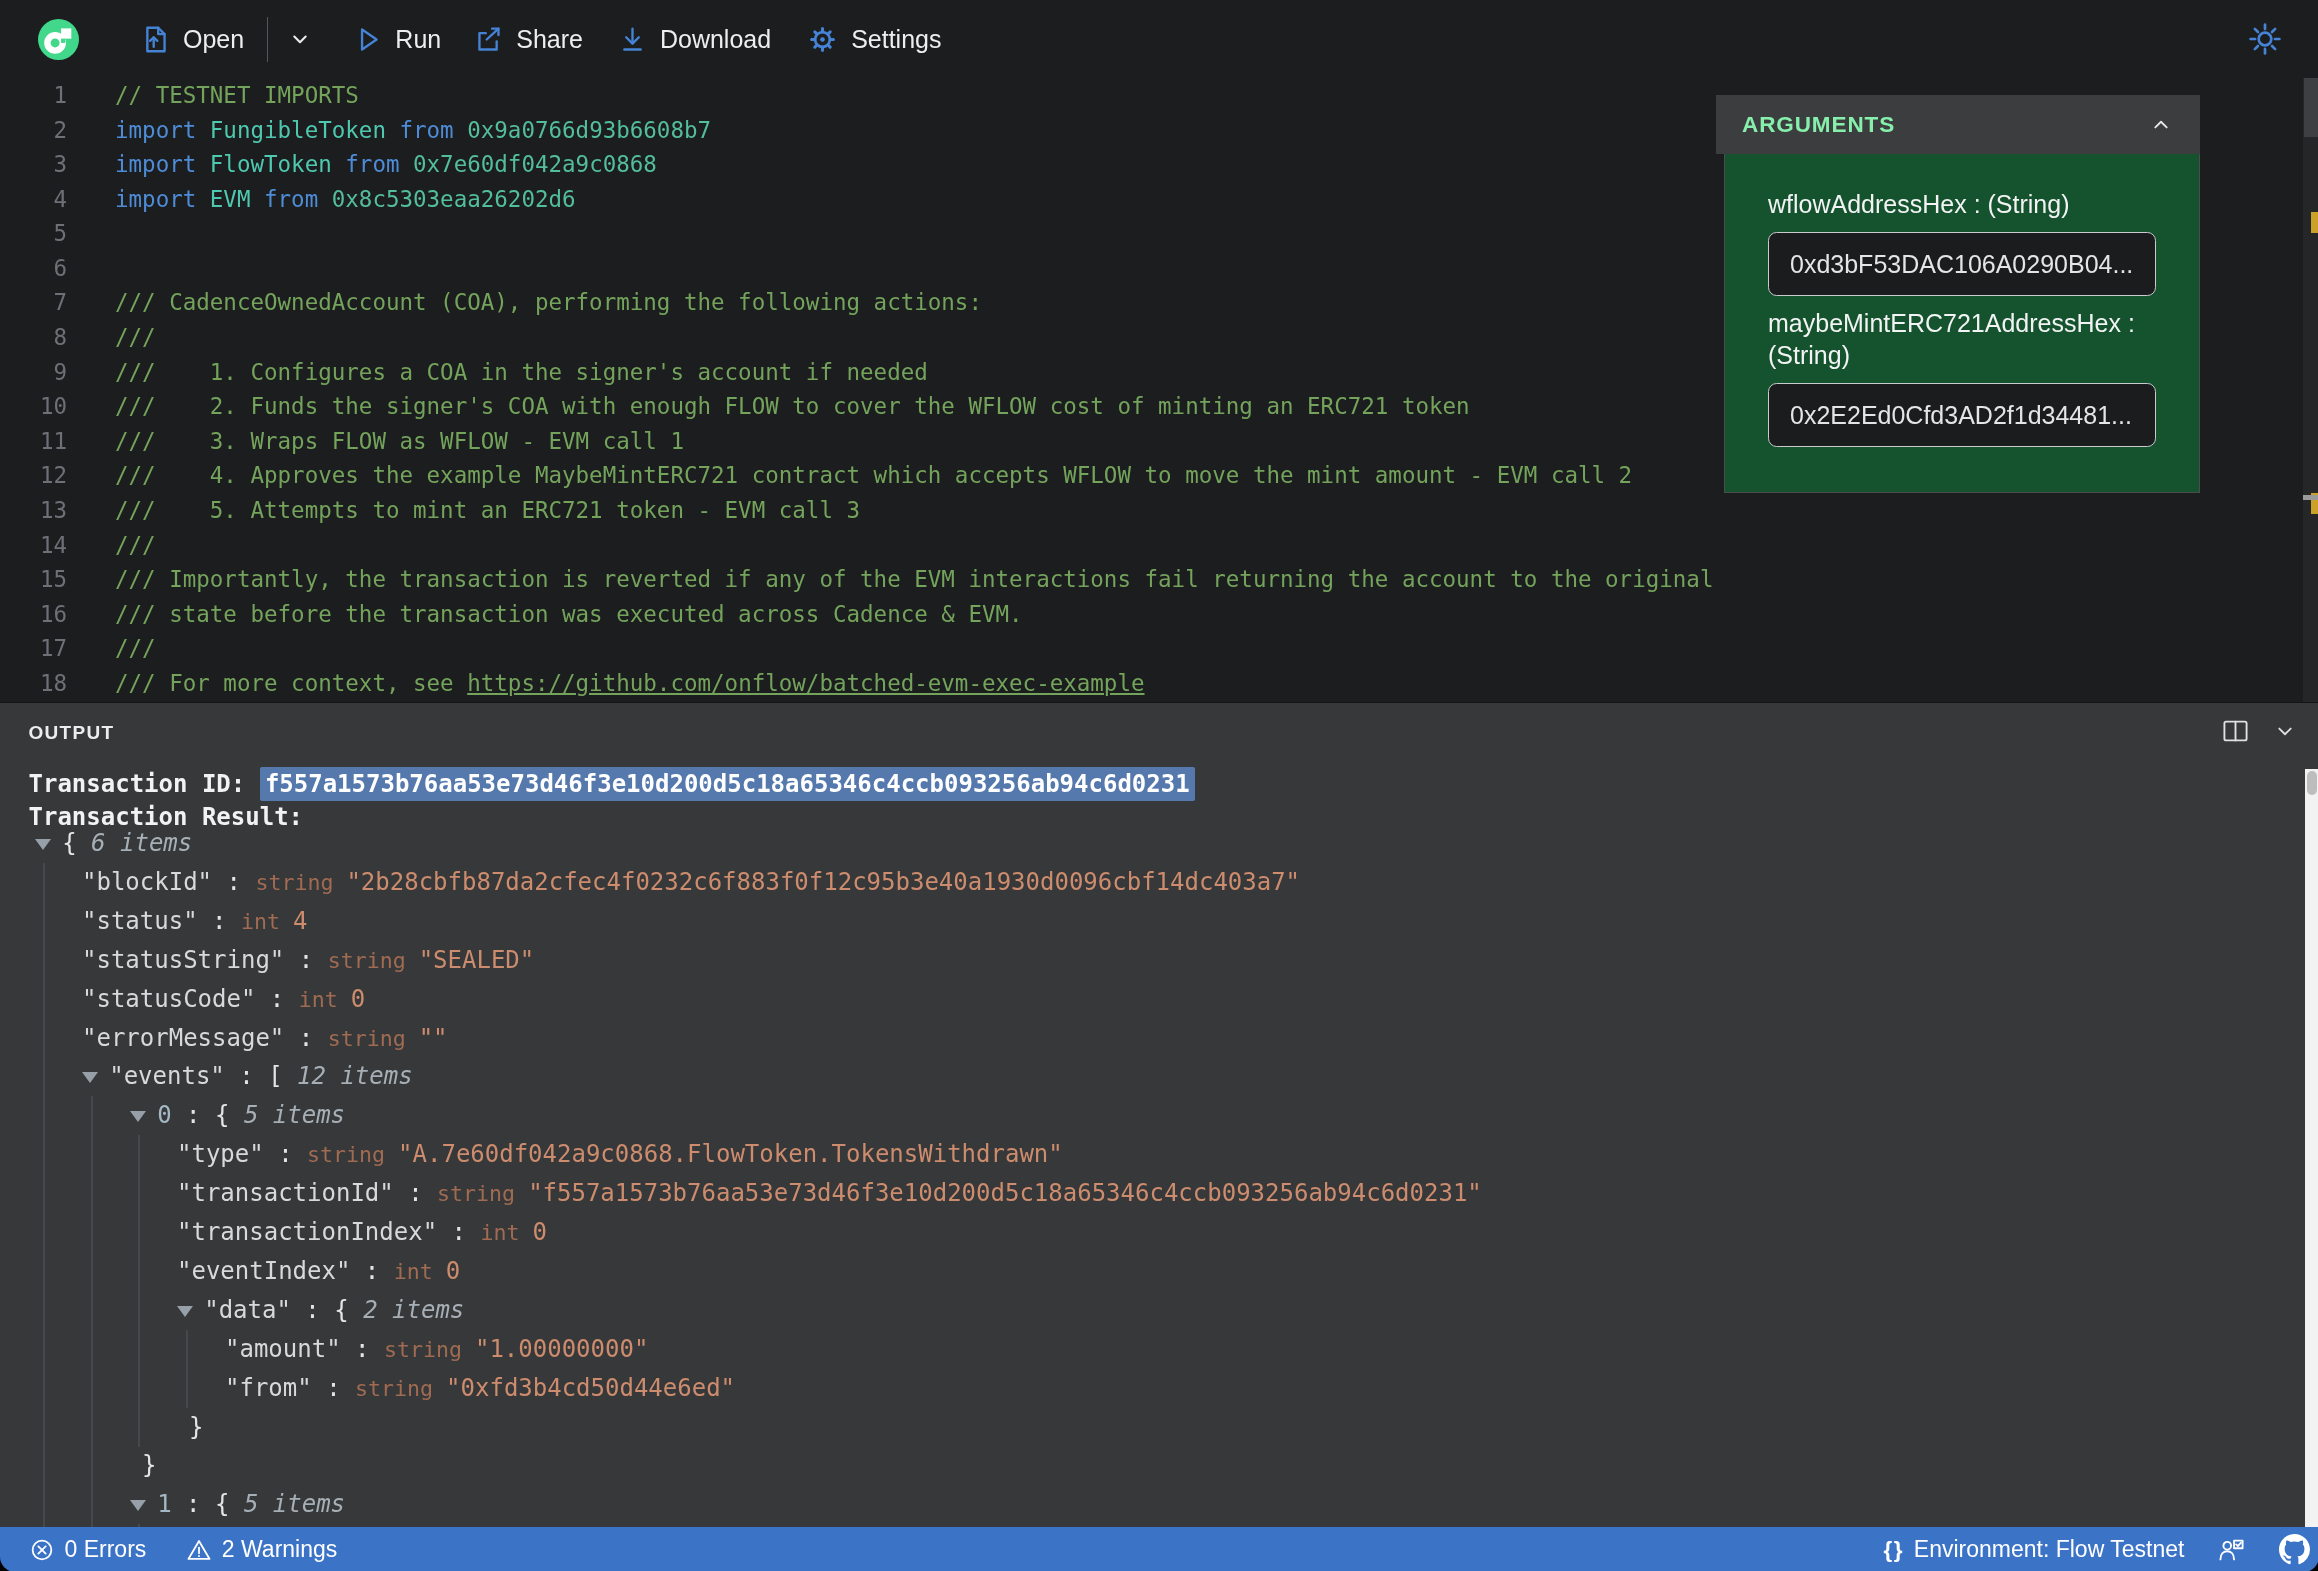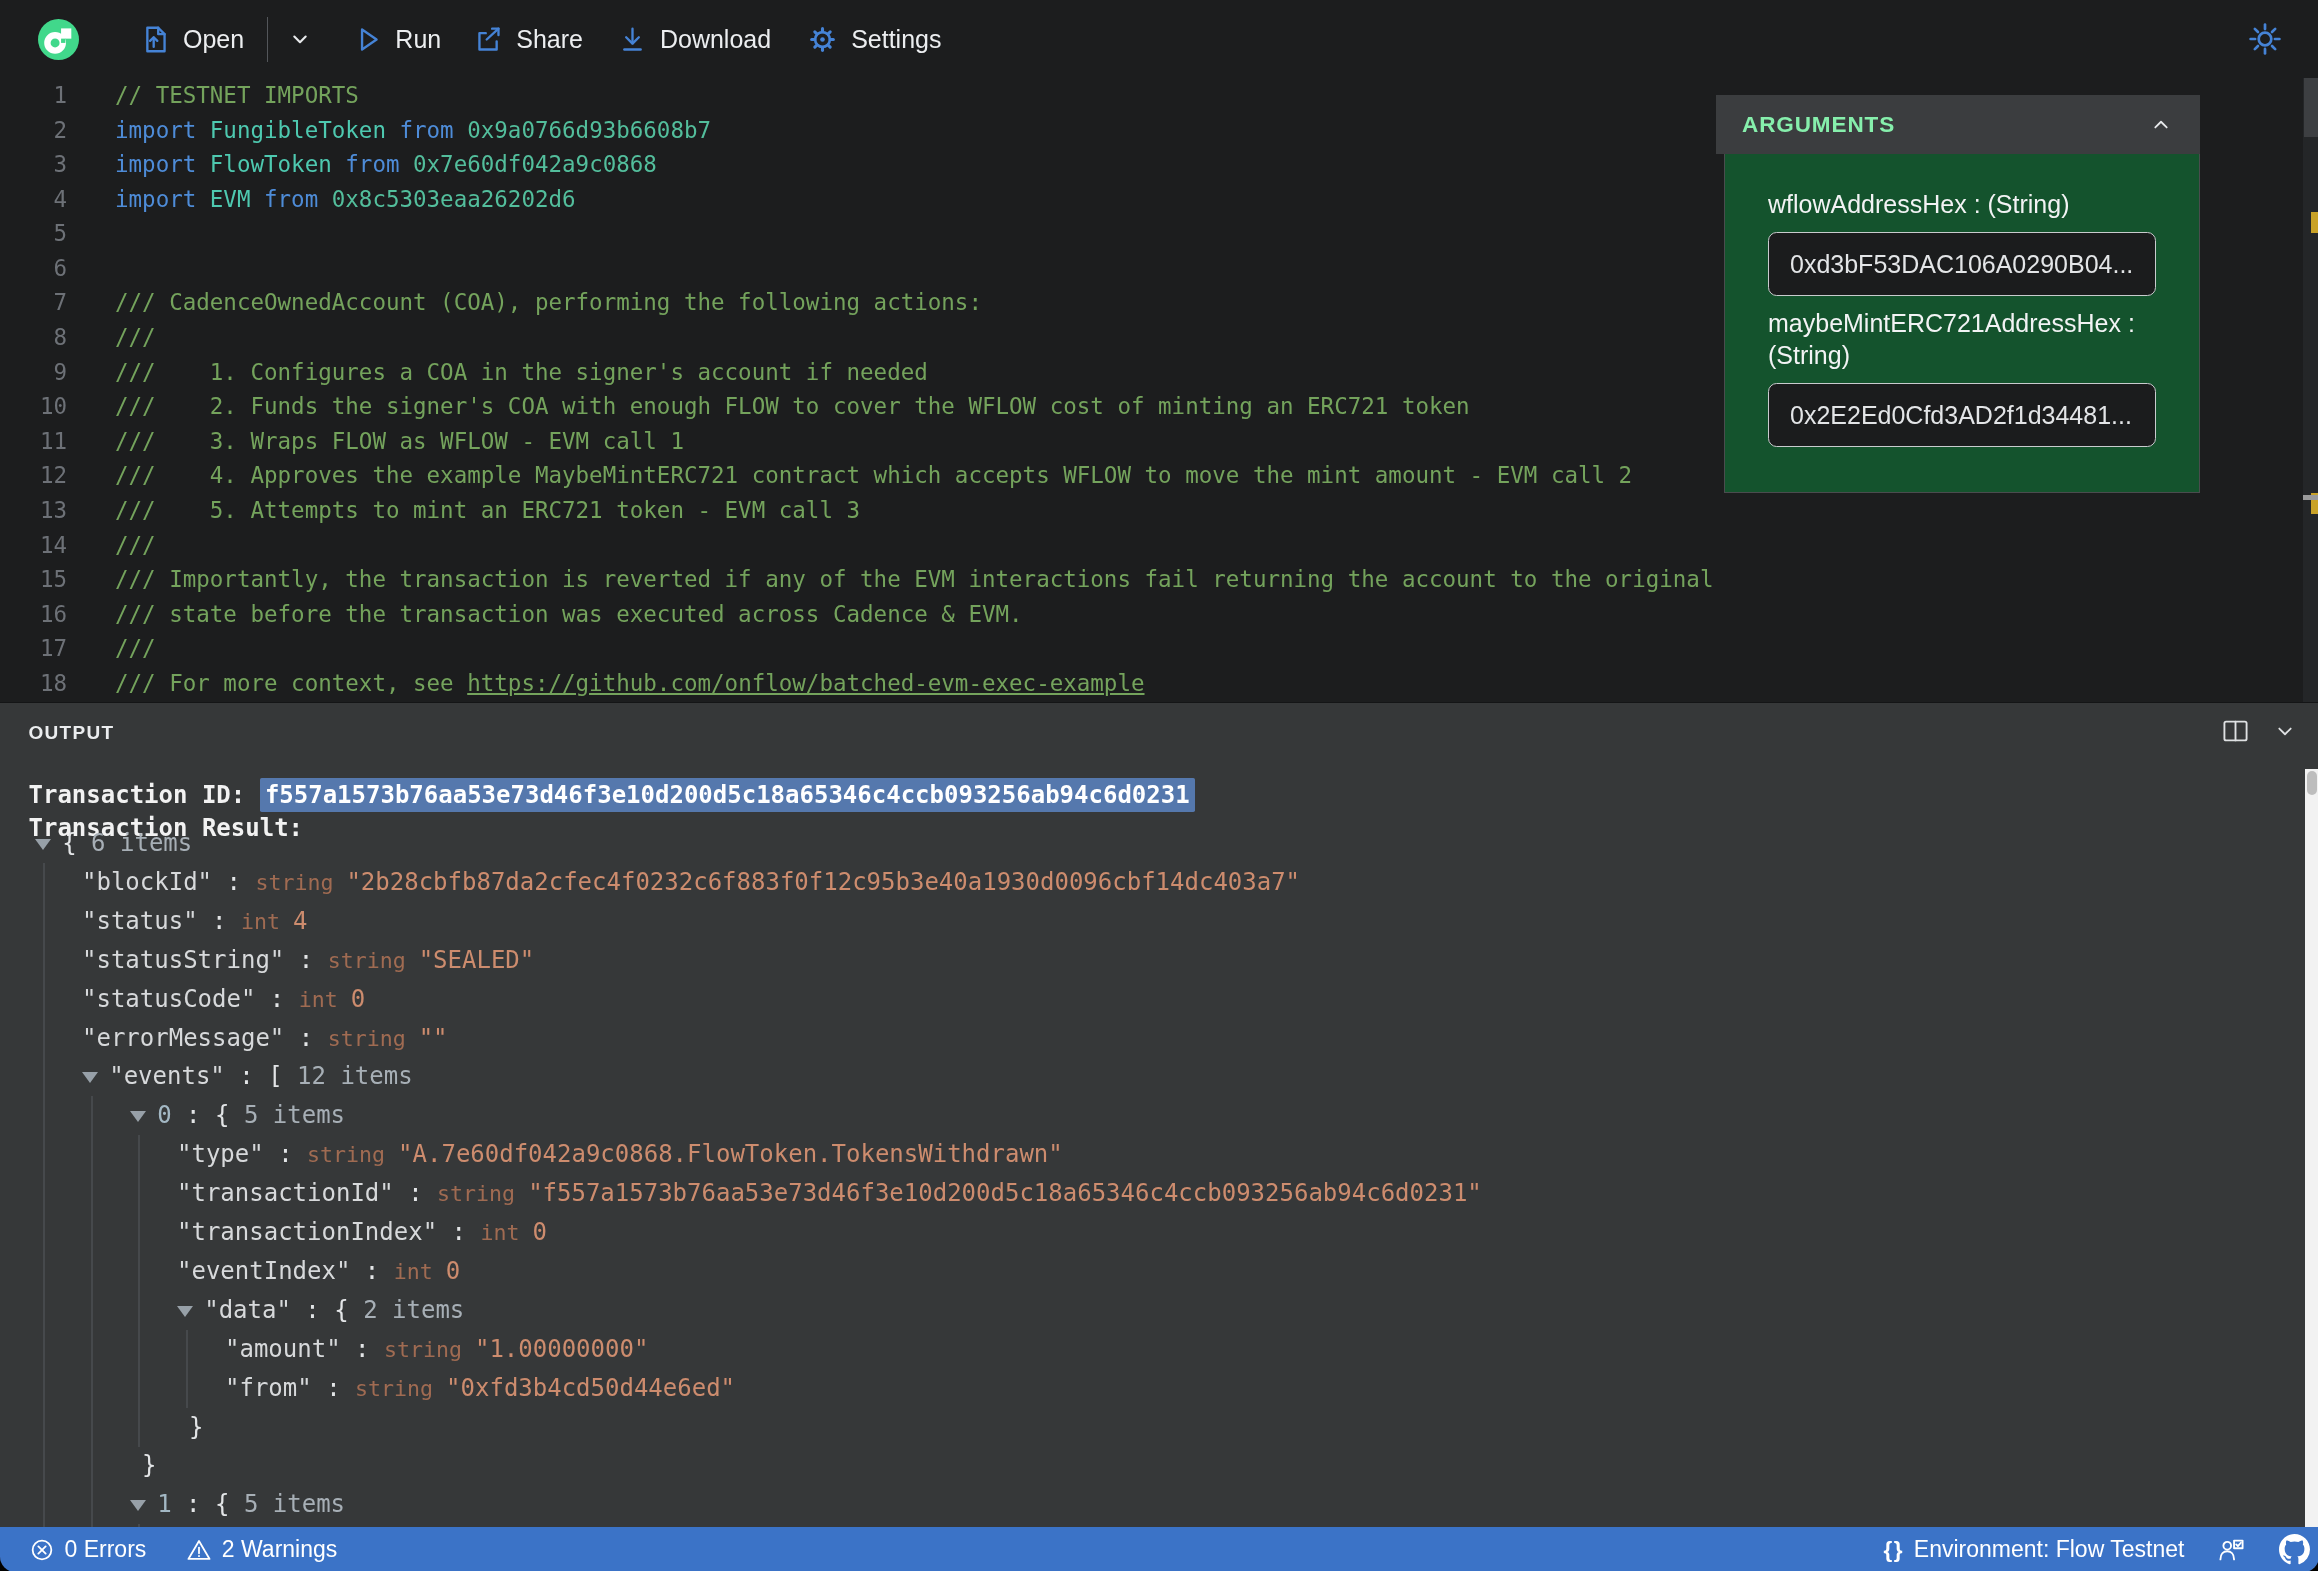--- a/index.html
+++ b/index.html
@@ -40,34 +40,34 @@
   .args-body{background:#14532d;border:0.9px solid #4a4c4e;border-top:none;padding:22.5px 43px 35px 43px;box-sizing:border-box;margin-left:8px;}
   .arg-label{color:#f2f3f4;font-size:25px;line-height:1.26;margin:12px 0 12px 0;}
   .arg-input{display:block;width:100%;box-sizing:border-box;height:64px;background:#1b1c1d;
              border:1.7px solid #c9cbce;border-radius:8.6px;color:#e3e5e7;font-size:25px;
              padding:0 21px;font-family:"Liberation Sans",sans-serif;margin-bottom:10.4px;}
 
   
   .output{position:absolute;top:702px;left:0;right:0;height:835px;background:#363839;border-top:1.7px solid #141516;box-sizing:border-box;}
   .out-title{position:absolute;top:19px;left:28.5px;color:#ebedef;font-size:19px;font-weight:bold;letter-spacing:1.3px;}
   .out-icons{position:absolute;top:14px;right:21px;display:flex;gap:22.5px;align-items:center;}
-  .mono{font-family:"DejaVu Sans Mono",monospace;margin-top:11px;}
+  .mono{font-family:"DejaVu Sans Mono",monospace;}
   .tx-row{position:absolute;left:28.5px;height:31px;line-height:31px;color:#f2f2f2;font-size:24px;font-weight:bold;white-space:pre;}
   .tx-sel{background:#5578ad;color:#fff;padding:2.6px 5.2px;border-radius:1.7px;font-weight:bold;}
   .json-tree{position:absolute;top:121px;left:0;right:17.3px;bottom:0;overflow:hidden;
              font-family:"DejaVu Sans Mono",monospace;font-size:24px;}
   .tree-row{position:absolute;left:0;right:0;height:39px;line-height:39px;white-space:pre;}
   .guide{position:absolute;top:0;bottom:0;width:1.7px;background:#46494c;}
   .caret{display:inline-block;width:0;height:0;border-left:8.6px solid transparent;border-right:8.6px solid transparent;
          border-top:11.2px solid #97a0a8;margin-right:11.2px;vertical-align:middle;cursor:pointer;}
   .sg-punct{color:#e3e5e7;}
   .sg-key{color:#d7d9db;}
   .sg-type{color:#a06b52;font-size:21.6px;}
   .sg-value{color:#cd8c6e;}
-  .sg-items{color:#a7afb6;}
+  .sg-items{color:#a7afb6;font-style:italic;}
   .sg-index{color:#a3b8c4;}
 
   .out-track{position:absolute;right:0;top:66px;bottom:0;width:14px;background:#f2f2f2;}
   .out-thumb{position:absolute;top:1.7px;left:1.7px;right:1.7px;height:24px;background:#bdbdbd;border-radius:8.6px;}
 
   
   .statusbar{position:absolute;left:0;right:0;bottom:0;height:45px;background:#3b73c7;display:flex;align-items:center;
              color:#fff;font-size:23px;padding:0 8.6px 0 29px;box-sizing:border-box;}
   .sb-item{display:flex;align-items:center;gap:9.5px;cursor:pointer;}
   .sb-left{display:flex;align-items:center;gap:40px;}

